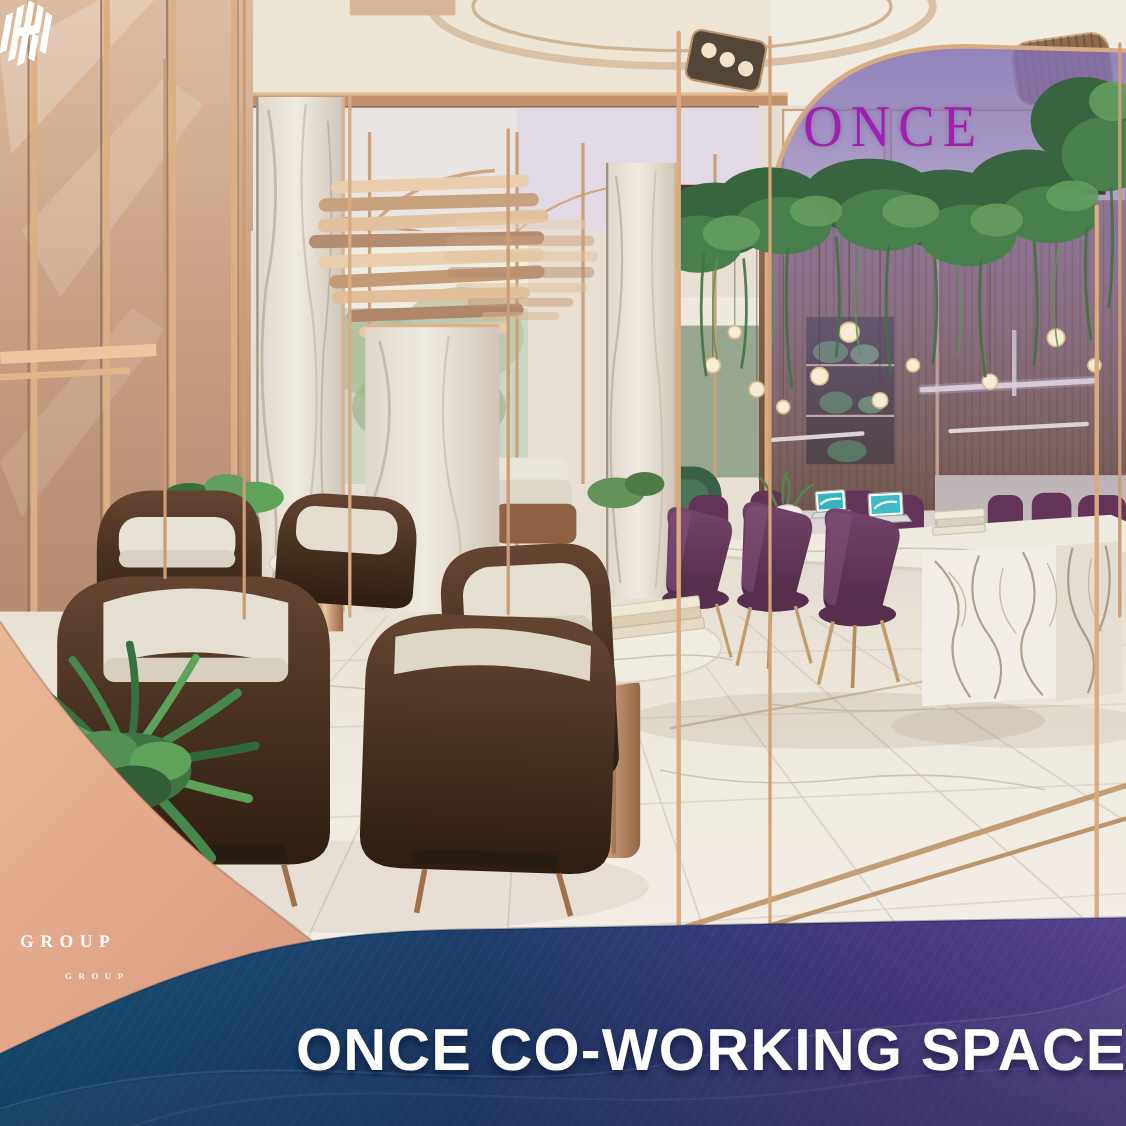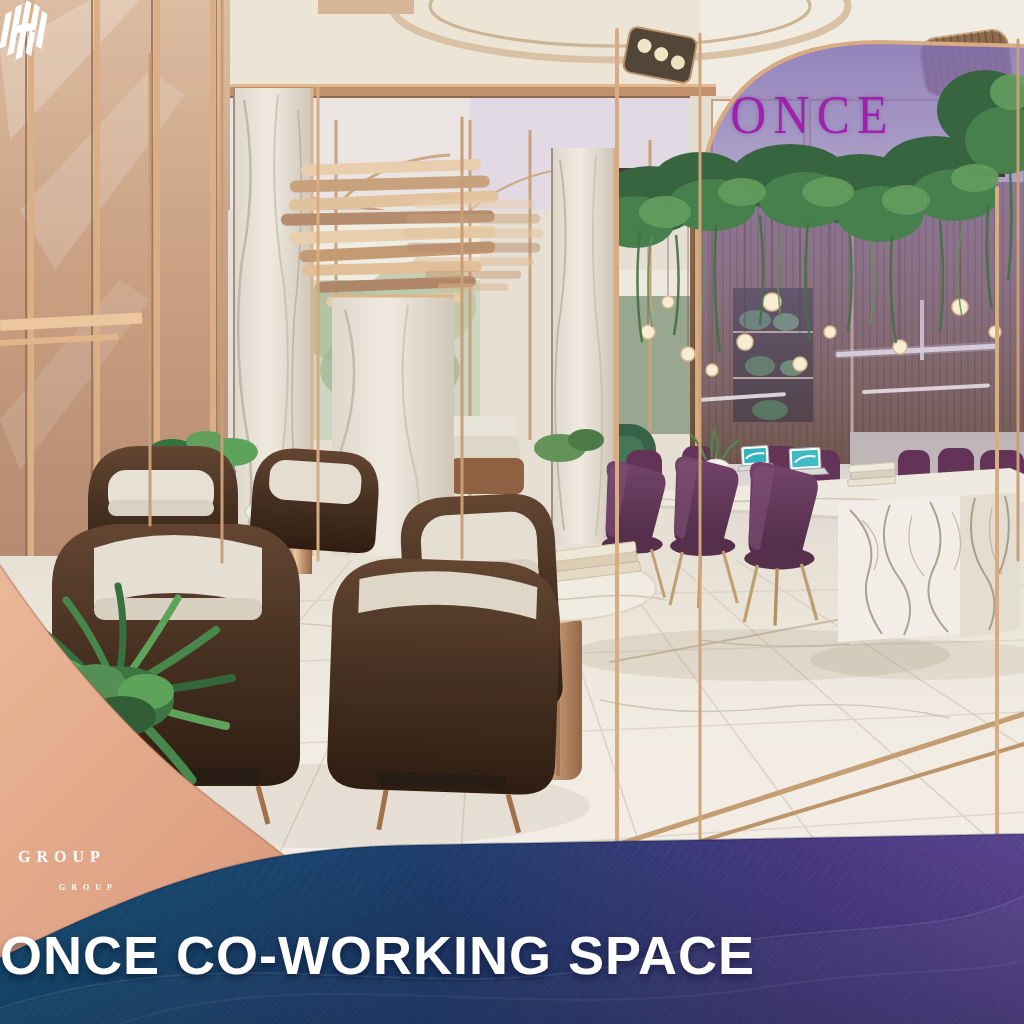--- a/index.html
+++ b/index.html
@@ -15,21 +15,21 @@
   .once-sub{font-family:"Liberation Serif",serif;font-size:15px;letter-spacing:12px;
             padding-left:12px;margin-top:6px;opacity:.95;}
   
   .honour-wrap{left:0px;top:848px;width:118px;text-align:center;color:#ffffff;}
   .honour-title{font-family:"Liberation Serif",serif;font-weight:700;font-size:16px;
                 letter-spacing:6px;padding-left:6px;}
   .honour-sub{font-family:"Liberation Serif",serif;font-weight:700;font-size:8px;
               letter-spacing:6px;padding-left:6px;margin-top:17px;opacity:.95;text-align:right;}
   .honour-mark{position:absolute;left:33px;top:784px;}
   
-  .banner-title{left:0;top:924px;width:1024px;text-align:left;color:#ffffff;
+  .banner-title{left:0;top:924px;width:1024px;text-align:right;color:#ffffff;
                 font-weight:700;font-size:54px;letter-spacing:1px;
                 text-shadow:0 4px 7px rgba(5,10,35,.5);}
 </style>
 </head>
 <body>
 
 <div class="canvas">
 
   <svg width="1024" height="1024" viewBox="0 0 1024 1024">
     <defs>

